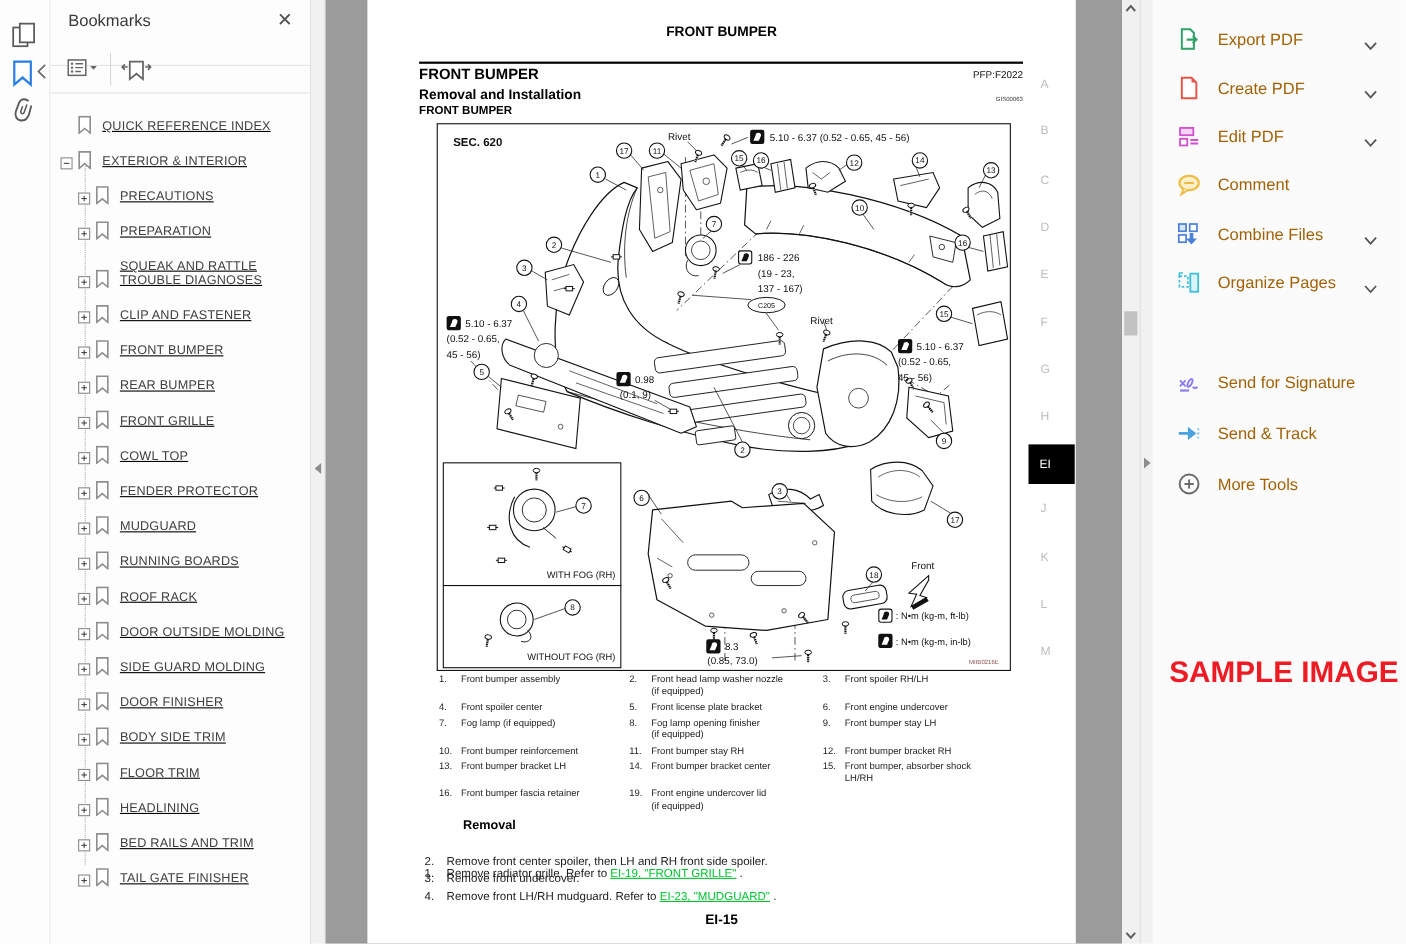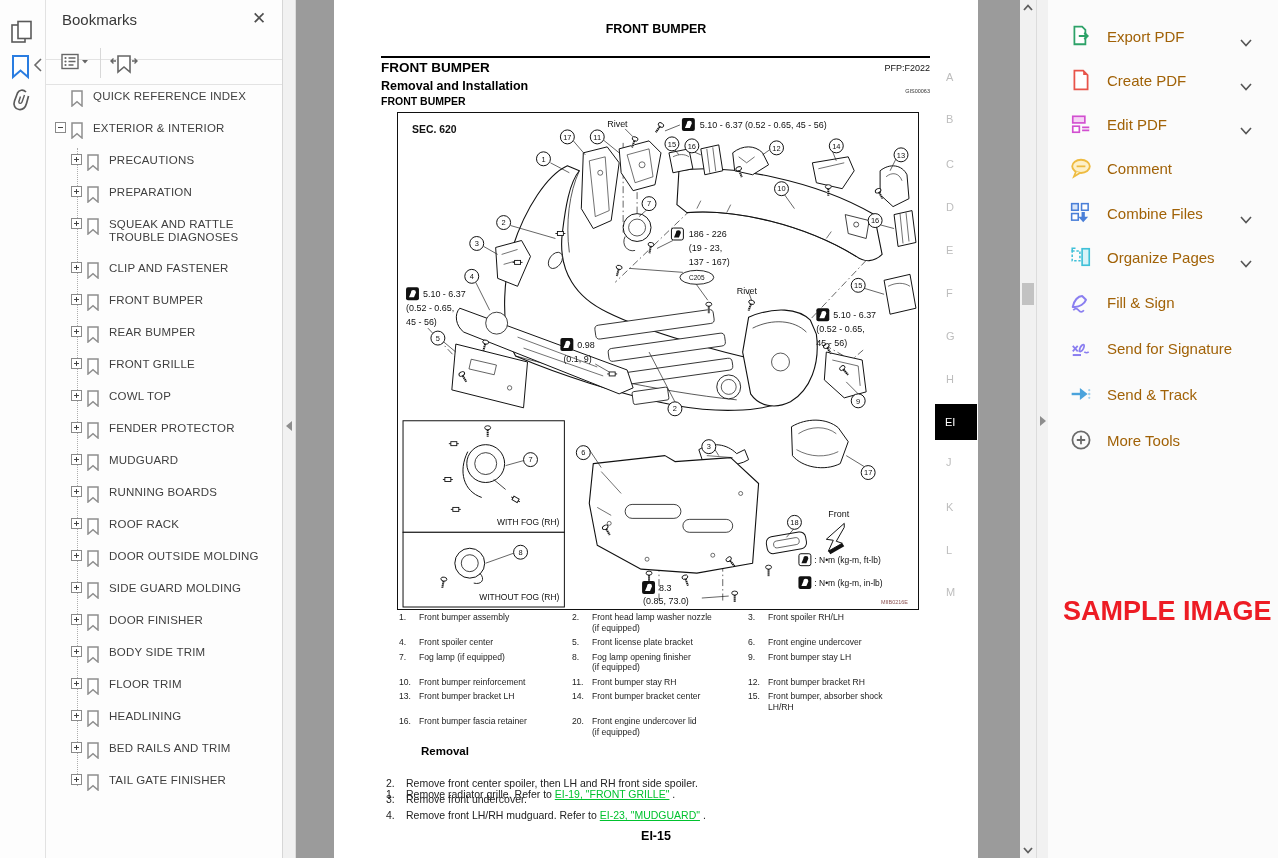--- a/index.html
+++ b/index.html
@@ -14,21 +14,21 @@
   
   .bm-panel { width:237px; flex:0 0 237px; background:#fdfdfd; border-right:1px solid #d6d6d6; position:relative; overflow:hidden; }
   .bm-header { position:absolute; top:0; left:0; right:0; height:60px; border-bottom:1px solid #e3e3e3; }
   .bm-title { position:absolute; left:16px; top:11px; font-size:15px; color:#383838; }
   .bm-close { position:absolute; right:14px; top:10px; width:18px; height:18px; font-size:17px; color:#4f4f4f; line-height:18px; text-align:center; cursor:pointer; }
   .bm-toolbar { position:absolute; top:42px; left:0; right:0; height:43px; border-bottom:1px solid #e3e3e3; }
   .bm-tool { position:absolute; top:11px; cursor:pointer; }
   .bm-sep { position:absolute; left:54px; top:6px; height:30px; width:1px; background:#d8d8d8; }
   .bm-tree { position:absolute; top:86px; left:0; right:0; bottom:0; }
   .tree-line { position:absolute; left:31px; top:62px; height:638px; width:0; border-left:1px dotted #adadad; }
-  .bm-row { display:flex; align-items:flex-start; height:32px; position:relative; cursor:pointer; }
+  .bm-row { display:flex; align-items:flex-end; height:32px; position:relative; cursor:pointer;text-decoration:underline; }
   .bm-row.tall { height:44px; }
   .bm-row.lvl0 { padding-left:9px; }
   .bm-row.lvl1 { padding-left:25px; }
   .expander { width:11px; height:11px; border:1px solid #8a8a8a; background:#fff; position:relative; flex:0 0 11px; margin-right:4px; z-index:2; cursor:pointer; }
   .expander::before { content:""; position:absolute; left:2px; right:2px; top:4px; height:1px; background:#444; }
   .expander.plus::after { content:""; position:absolute; top:2px; bottom:2px; left:4px; width:1px; background:#444; }
   .expander.none { visibility:hidden; }
   .ribbon { flex:0 0 14px; margin-right:9px; }
   .bm-label { font-size:11.5px; color:#3f3f3f; letter-spacing:.2px; white-space:pre-line; line-height:13px; }
 
@@ -760,21 +760,21 @@
         <div class="part-cell">
             <span class="pnum">15.</span>
             <span class="plabel">Front bumper, absorber shock
 LH/RH</span>
           </div>
         <div class="part-cell">
             <span class="pnum">16.</span>
             <span class="plabel">Front bumper fascia retainer</span>
           </div>
         <div class="part-cell">
-            <span class="pnum">20.</span>
+            <span class="pnum">19.</span>
             <span class="plabel">Front engine undercover lid
 (if equipped)</span>
           </div>
       </div>
 
       <div class="rm-head">Removal</div>
       <div class="rm-step" style="top:788px">
         <span class="rm-num">1.</span><span>Remove radiator grille. Refer to </span><a class="green-link">EI-19, "FRONT GRILLE"</a><span> .</span>
       </div>
       <div class="rm-step" style="top:777px">
@@ -891,29 +891,20 @@
           <rect x="2" y="4.5" width="7" height="9" fill="none" stroke="#3fc0d8" stroke-width="1.4" stroke-dasharray="2.2 1.6"></rect>
           <rect x="11" y="2.5" width="6.5" height="15" fill="#d9f3f8" stroke="#3fc0d8" stroke-width="1.5"></rect>
           <path d="M5,2 L2,2 L2,5" fill="none" stroke="#3fc0d8" stroke-width="1.4"></path>
         </svg>
       </span>
       <span class="tool-label">Organize Pages</span>
       <span class="tool-chev"><svg width="12" height="8" viewBox="0 0 12 8">
             <path d="M1,1 L6,6.5 L11,1" fill="none" stroke="#555" stroke-width="1.6"></path>
           </svg></span>
     </div>
-    <div class="tool-row" style="top:288px">
-      <span class="tool-ico">
-        <svg width="22" height="22" viewBox="0 0 20 20">
-          <path d="M2.5,14.5 C3.5,8.5 7.5,4.5 11,4.5 L14.5,8 C13,12 8.5,14.5 4.5,14.5 Z" fill="none" stroke="#8a7ef0" stroke-width="1.8" stroke-linejoin="round"></path>
-          <path d="M3,17.5 c1.6,-1.9 3.2,-1.9 4.8,0 c1.6,1.9 3.2,1.9 4.8,0" fill="none" stroke="#8a7ef0" stroke-width="1.7"></path>
-        </svg>
-      </span>
-      <span class="tool-label">Fill &amp; Sign</span>
-    </div>
     <div class="tool-row" style="top:334px">
       <span class="tool-ico">
         <svg width="22" height="22" viewBox="0 0 20 20">
           <path d="M2.5,13 l4.5,-5 M2.5,8 l4.5,5" stroke="#8a7ef0" stroke-width="1.6"></path>
           <path d="M8.5,13 C9,7 13.5,5 12.8,8.8 C12.2,12 9.8,13.8 8.5,13 Z" fill="none" stroke="#8a7ef0" stroke-width="1.6"></path>
           <rect x="2.5" y="15.5" width="7.5" height="1.8" fill="#8a7ef0"></rect>
           <path d="M13,13.5 c1.2,1 2.8,1 4,0" fill="none" stroke="#8a7ef0" stroke-width="1.5"></path>
         </svg>
       </span>
       <span class="tool-label">Send for Signature</span>

